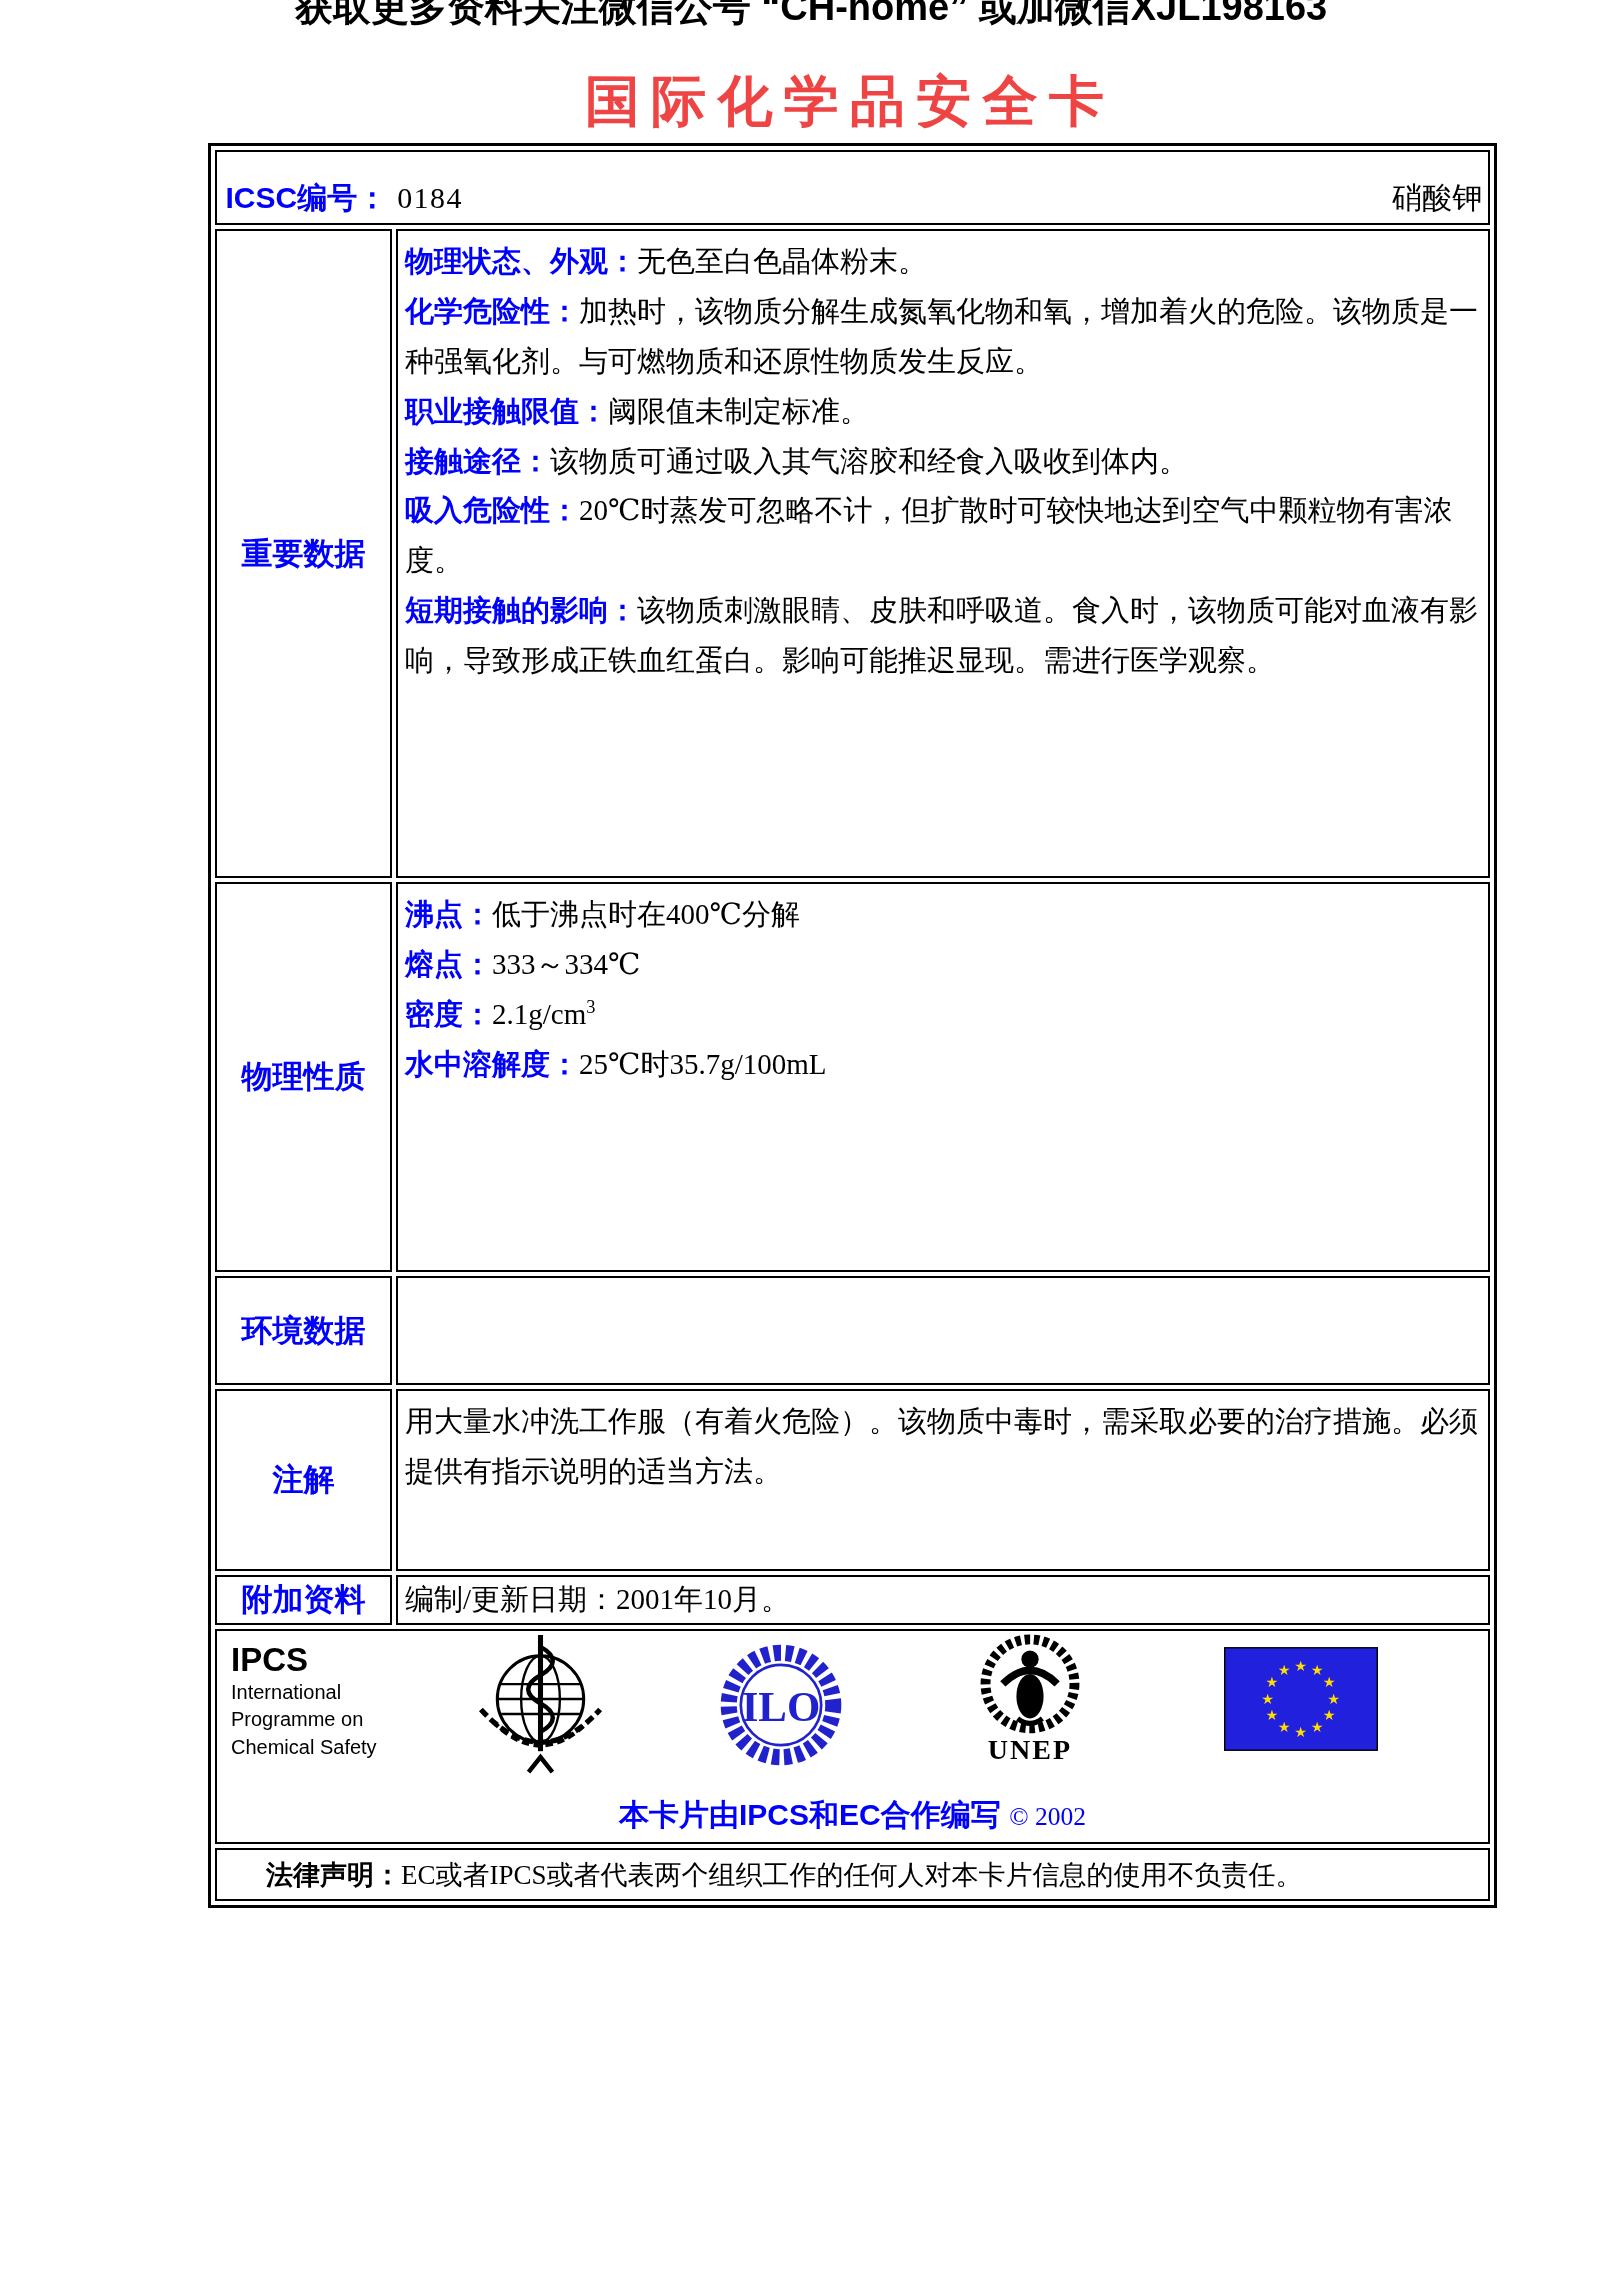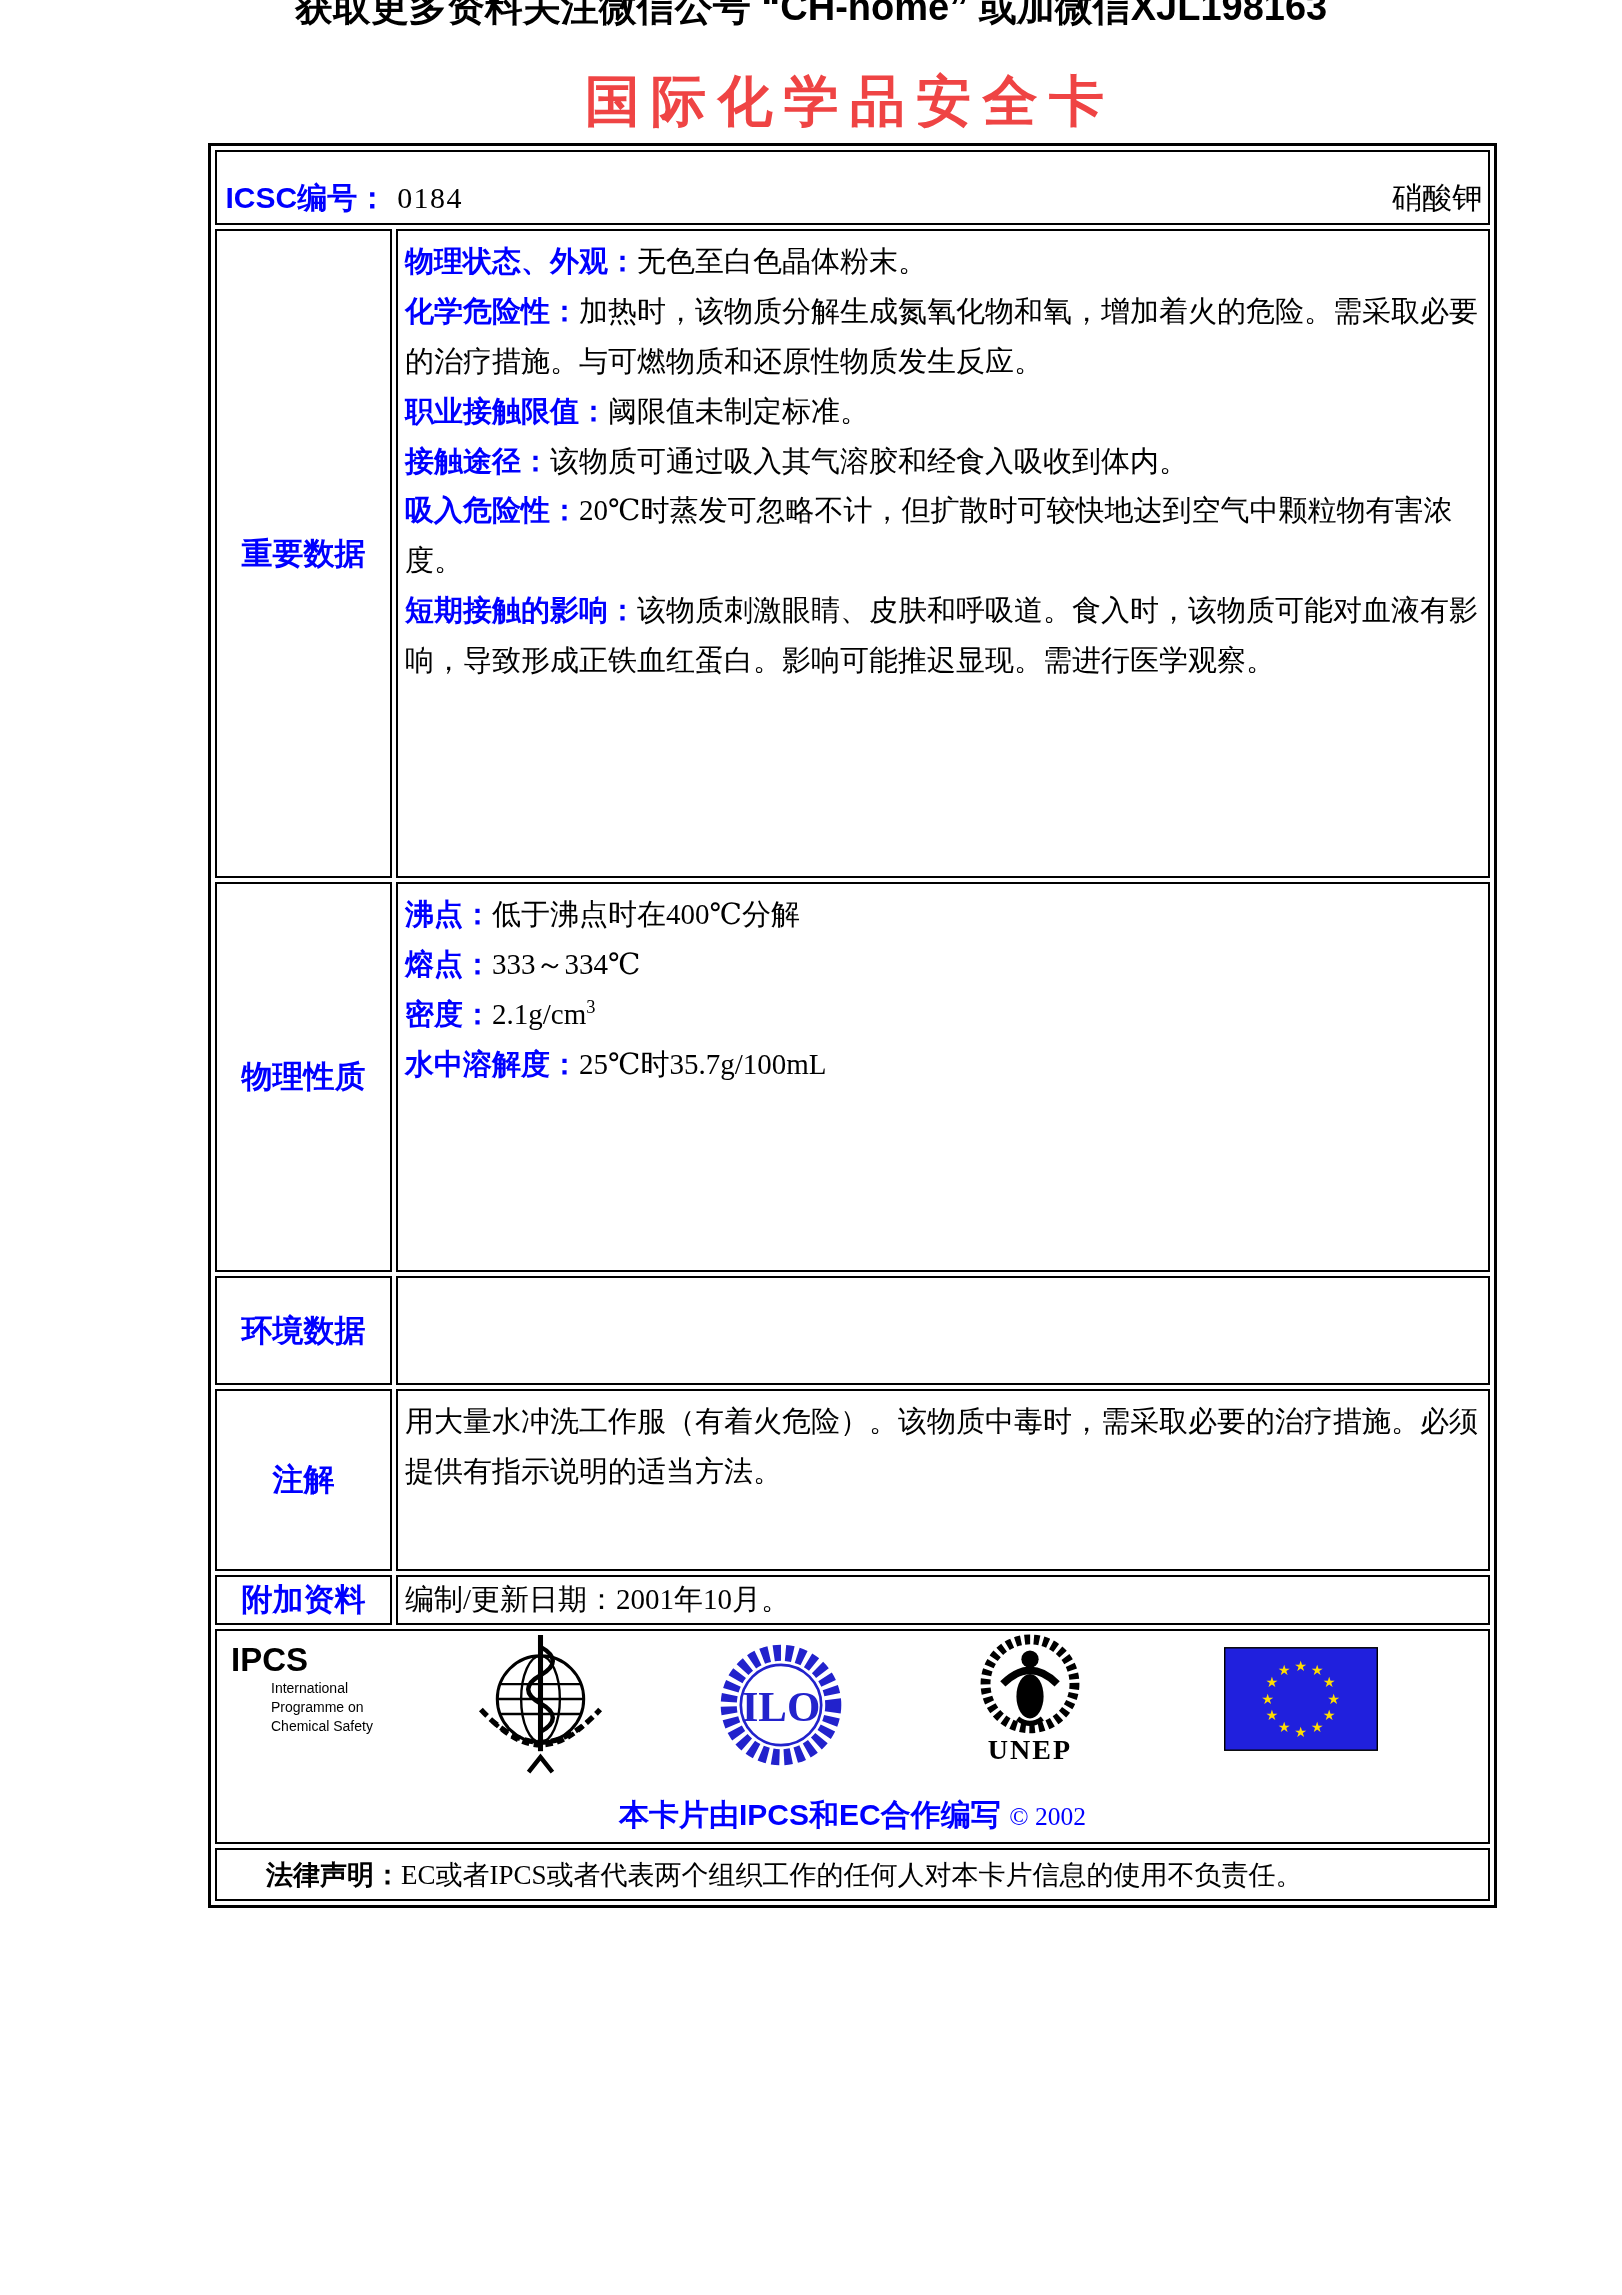--- a/index.html
+++ b/index.html
@@ -19,21 +19,21 @@
   .fl{color:#0000ff;font-family:"Liberation Sans","DejaVu Sans",sans-serif;font-weight:bold;}
   .icsc-cell{vertical-align:middle;padding:4.2px 5.7px 4.2px 8.5px;font-size:30px;}
   .icsc-flex{display:flex;align-items:baseline;}
   .icsc-num{margin-left:10px;letter-spacing:1.4px;}
   .chem-name{margin-left:auto;margin-top:22px;}
   sup{font-size:18.4px;vertical-align:super;line-height:0;}
   .addl-cell{vertical-align:middle;padding:2.8px 10px 2.8px 7px;font-size:29px;}
   .logos-cell{position:relative;height:199px;padding:6px;}
   .ipcs-block{position:absolute;left:14px;top:11.3px;font-family:"Liberation Sans","DejaVu Sans",sans-serif;}
   .ipcs-acronym{font-weight:bold;font-size:33px;line-height:1.1;}
-  .ipcs-line{font-size:14px;line-height:1.38;margin-left:40px;}
+  .ipcs-line{font-size:20px;line-height:1.38;}
   .logo{position:absolute;}
   .who-logo{left:249px;top:1.4px;}
   .ilo-logo{left:497px;top:7px;}
   .unep-logo{left:751px;top:1.4px;text-align:center;}
   .unep-word{font-family:"Liberation Serif","DejaVu Serif",serif;font-weight:bold;font-size:28px;
         letter-spacing:2.1px;margin-top:-5.7px;}
   .eu-flag{left:1007px;top:15.6px;}
   .credit-line{position:absolute;left:0;right:0;bottom:5.7px;text-align:center;color:#0000ff;}
   .credit-main{font-family:"Liberation Sans","DejaVu Sans",sans-serif;font-weight:bold;font-size:30px;}
   .credit-year{font-size:25.5px;margin-left:8.5px;}
@@ -63,21 +63,21 @@
           <span class="icsc-num">0184</span>
           <span class="chem-name">硝酸钾</span>
         </div>
       </td>
     </tr>
 
     <tr>
       <td class="label-cell" style="height:645px;">重要数据</td>
       <td class="content-cell">
         <div><span class="fl">物理状态、外观：</span><span>无色至白色晶体粉末。</span></div>
-        <div><span class="fl">化学危险性：</span><span>加热时，该物质分解生成氮氧化物和氧，增加着火的危险。需采取必要的治疗措施。与可燃物质和还原性物质发生反应。</span></div>
+        <div><span class="fl">化学危险性：</span><span>加热时，该物质分解生成氮氧化物和氧，增加着火的危险。该物质是一种强氧化剂。与可燃物质和还原性物质发生反应。</span></div>
         <div><span class="fl">职业接触限值：</span><span>阈限值未制定标准。</span></div>
         <div><span class="fl">接触途径：</span><span>该物质可通过吸入其气溶胶和经食入吸收到体内。</span></div>
         <div><span class="fl">吸入危险性：</span><span>20℃时蒸发可忽略不计，但扩散时可较快地达到空气中颗粒物有害浓度。</span></div>
         <div><span class="fl">短期接触的影响：</span><span>该物质刺激眼睛、皮肤和呼吸道。食入时，该物质可能对血液有影响，导致形成正铁血红蛋白。影响可能推迟显现。需进行医学观察。</span></div>
       </td>
     </tr>
 
     <tr>
       <td class="label-cell" style="height:386px;">物理性质</td>
       <td class="content-cell">

